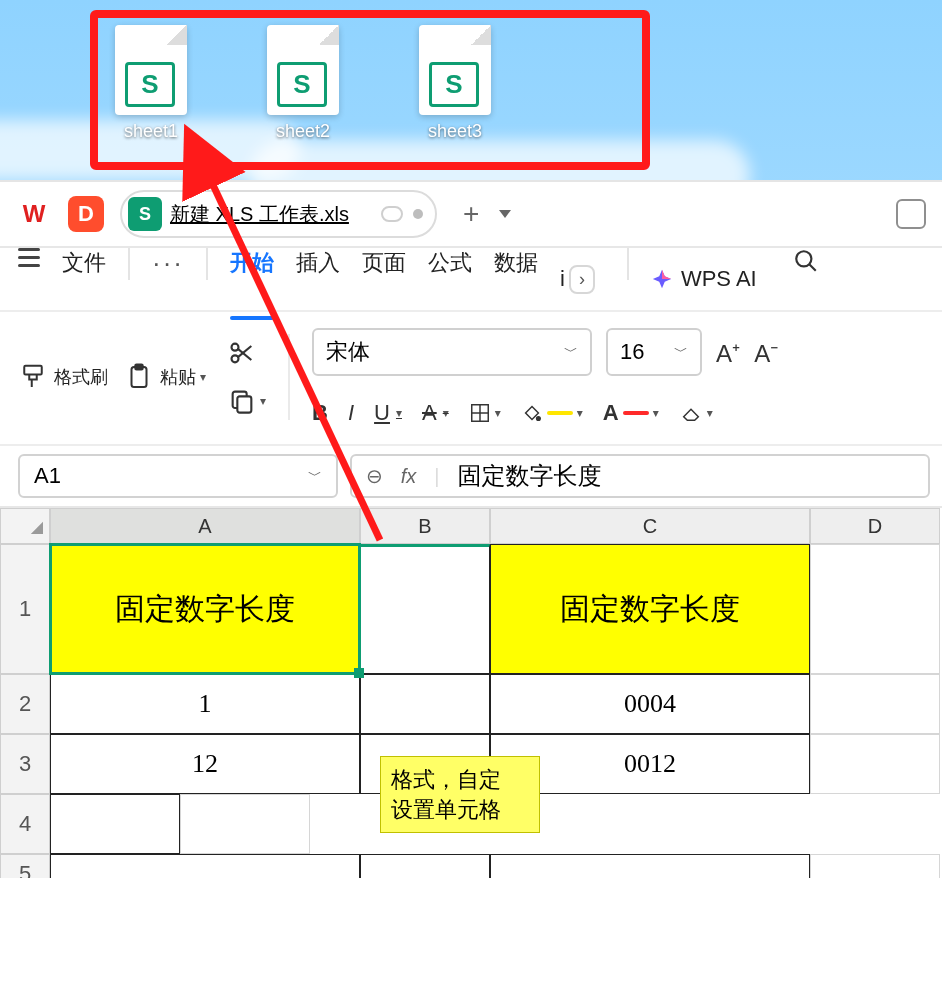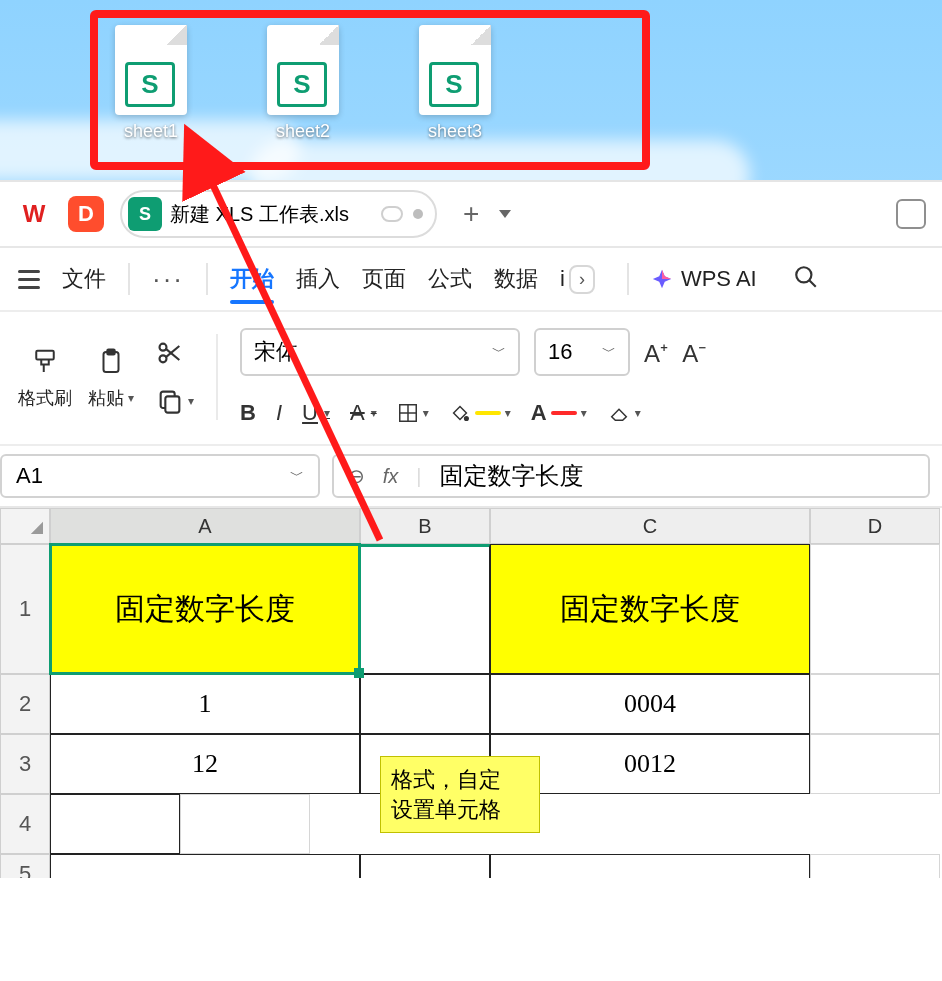--- a/index.html
+++ b/index.html
@@ -18,59 +18,59 @@
   .d-icon .lbl{color:#fff;text-shadow:0 1px 3px rgba(0,0,0,.6);font-size:18px;}
   
   .app{position:absolute;left:0;top:180px;right:0;bottom:0;background:#fff;border-top:2px solid #e5e5e5;}
   .titlebar{height:66px;display:flex;align-items:center;gap:16px;padding:0 16px;border-bottom:2px solid #e7e7e7;}
   .sq{width:36px;height:36px;border-radius:8px;display:flex;align-items:center;justify-content:center;}
   .wps-logo{background:#fff;}
   .wps-logo span{color:#e02020;font-weight:800;font-size:24px;}
   .d-logo{background:#ff4d2d;color:#fff;font-weight:700;font-size:22px;}
   .tab{display:flex;align-items:center;gap:8px;background:#fff;border:2px solid #dcdcdc;border-radius:26px;padding:4px 12px 4px 6px;height:48px;}
   .tab .s-ic{width:34px;height:34px;border-radius:6px;background:#0e9d72;color:#fff;font-weight:700;display:flex;align-items:center;justify-content:center;font-size:18px;}
-  .tab .ttl{font-size:20px;}
+  .tab .ttl{font-size:20px;text-decoration:underline;}
   .tab .right{display:flex;align-items:center;gap:10px;margin-left:24px;}
   .pill{border:2px solid #cfcfcf;border-radius:8px;width:22px;height:16px;}
   .dot{width:10px;height:10px;border-radius:50%;background:#bdbdbd;}
   .plus{font-size:28px;color:#666;margin-left:10px;}
   .winbtn{margin-left:auto;width:30px;height:30px;border:2px solid #8f8f8f;border-radius:6px;}
   
-  .menubar{height:64px;display:flex;align-items:center;gap:22px;padding:0 18px;border-bottom:2px solid #ededed;}
+  .menubar{height:64px;display:flex;gap:22px;padding:0 18px;border-bottom:2px solid #ededed;}
   .hamburger{display:flex;flex-direction:column;gap:5px;}
   .hamburger span{width:22px;height:3px;background:#444;border-radius:2px;}
   .menu-item{font-size:22px;color:#222;cursor:pointer;}
   .menu-item.active{color:#1676ff;position:relative;font-weight:600;}
   .menu-item.active::after{content:"";position:absolute;left:0;right:0;bottom:-10px;height:4px;background:#1676ff;border-radius:2px;}
   .file-menu{font-size:22px;color:#222;}
   .dots3{font-size:26px;color:#555;letter-spacing:2px;}
   .vsep{width:2px;height:32px;background:#e4e4e4;}
   .more-chip{border:2px solid #d7d7d7;border-radius:8px;padding:2px 8px;font-size:18px;color:#555;}
   .ai{font-size:22px;color:#222;display:flex;align-items:center;gap:8px;}
   .ai-ic{width:22px;height:22px;}
   .search-ic svg{width:26px;height:26px;stroke:#333;}
   
   .toolbar{display:flex;align-items:center;padding:16px 18px 18px;gap:16px;border-bottom:2px solid #ededed;flex-wrap:wrap;}
-  .tool-col{display:flex;flex-direction:column;align-items:center;gap:6px;font-size:18px;color:#222;}
+  .tool-col{display:flex;flex-direction:row;align-items:center;gap:6px;font-size:18px;color:#222;}
   .tool-col .icn{height:36px;display:flex;align-items:center;justify-content:center;}
   .tool-col .sub{display:flex;align-items:center;gap:4px;}
   .drop{font-size:12px;color:#555;}
   .vsep2{width:2px;height:86px;background:#eaeaea;margin:0 6px;}
   .selgrp{display:flex;gap:14px;align-items:center;}
   .selbox{border:2px solid #d0d0d0;border-radius:6px;height:48px;display:flex;align-items:center;justify-content:space-between;padding:0 12px;font-size:22px;background:#fff;}
   .font-sel{width:280px;}
   .size-sel{width:96px;}
   .aA{font-size:24px;color:#333;}
   .row2{display:flex;gap:20px;align-items:center;margin-top:12px;}
   .fmt{font-size:22px;color:#333;display:flex;align-items:center;gap:4px;}
   .fmt.bold{font-weight:800;}
   .u-line{height:4px;width:26px;border-radius:2px;}
   
   .fxbar{height:62px;display:flex;align-items:center;border-bottom:2px solid #e7e7e7;}
-  .namebox{width:320px;border:2px solid #d2d2d2;border-radius:6px;height:44px;display:flex;align-items:center;justify-content:space-between;padding:0 14px;font-size:22px;}
+  .namebox{width:320px;border:2px solid #d2d2d2;border-radius:6px;height:44px;margin-left:18px;display:flex;align-items:center;justify-content:space-between;padding:0 14px;font-size:22px;}
   .fxwrap{flex:1;border:2px solid #d2d2d2;border-radius:6px;height:44px;margin:0 12px;display:flex;align-items:center;gap:18px;padding:0 14px;}
   .fxwrap .glyph{color:#666;font-size:20px;}
   .fxwrap .val{font-size:24px;}
   
   .grid{position:relative;}
   .colhdr{display:flex;height:36px;}
   .corner{width:50px;border:1px solid #cfcfcf;background:#f3f3f3;display:flex;align-items:center;justify-content:flex-end;padding-right:6px;color:#9a9a9a;}
   .ch{border:1px solid #cfcfcf;background:#eee;display:flex;align-items:center;justify-content:center;font-size:20px;color:#333;}
   .ch.A{width:310px;background:#dfe0de;} .ch.B{width:130px;} .ch.C{width:320px;} .ch.D{width:130px;}
   .rowr{display:flex;}

